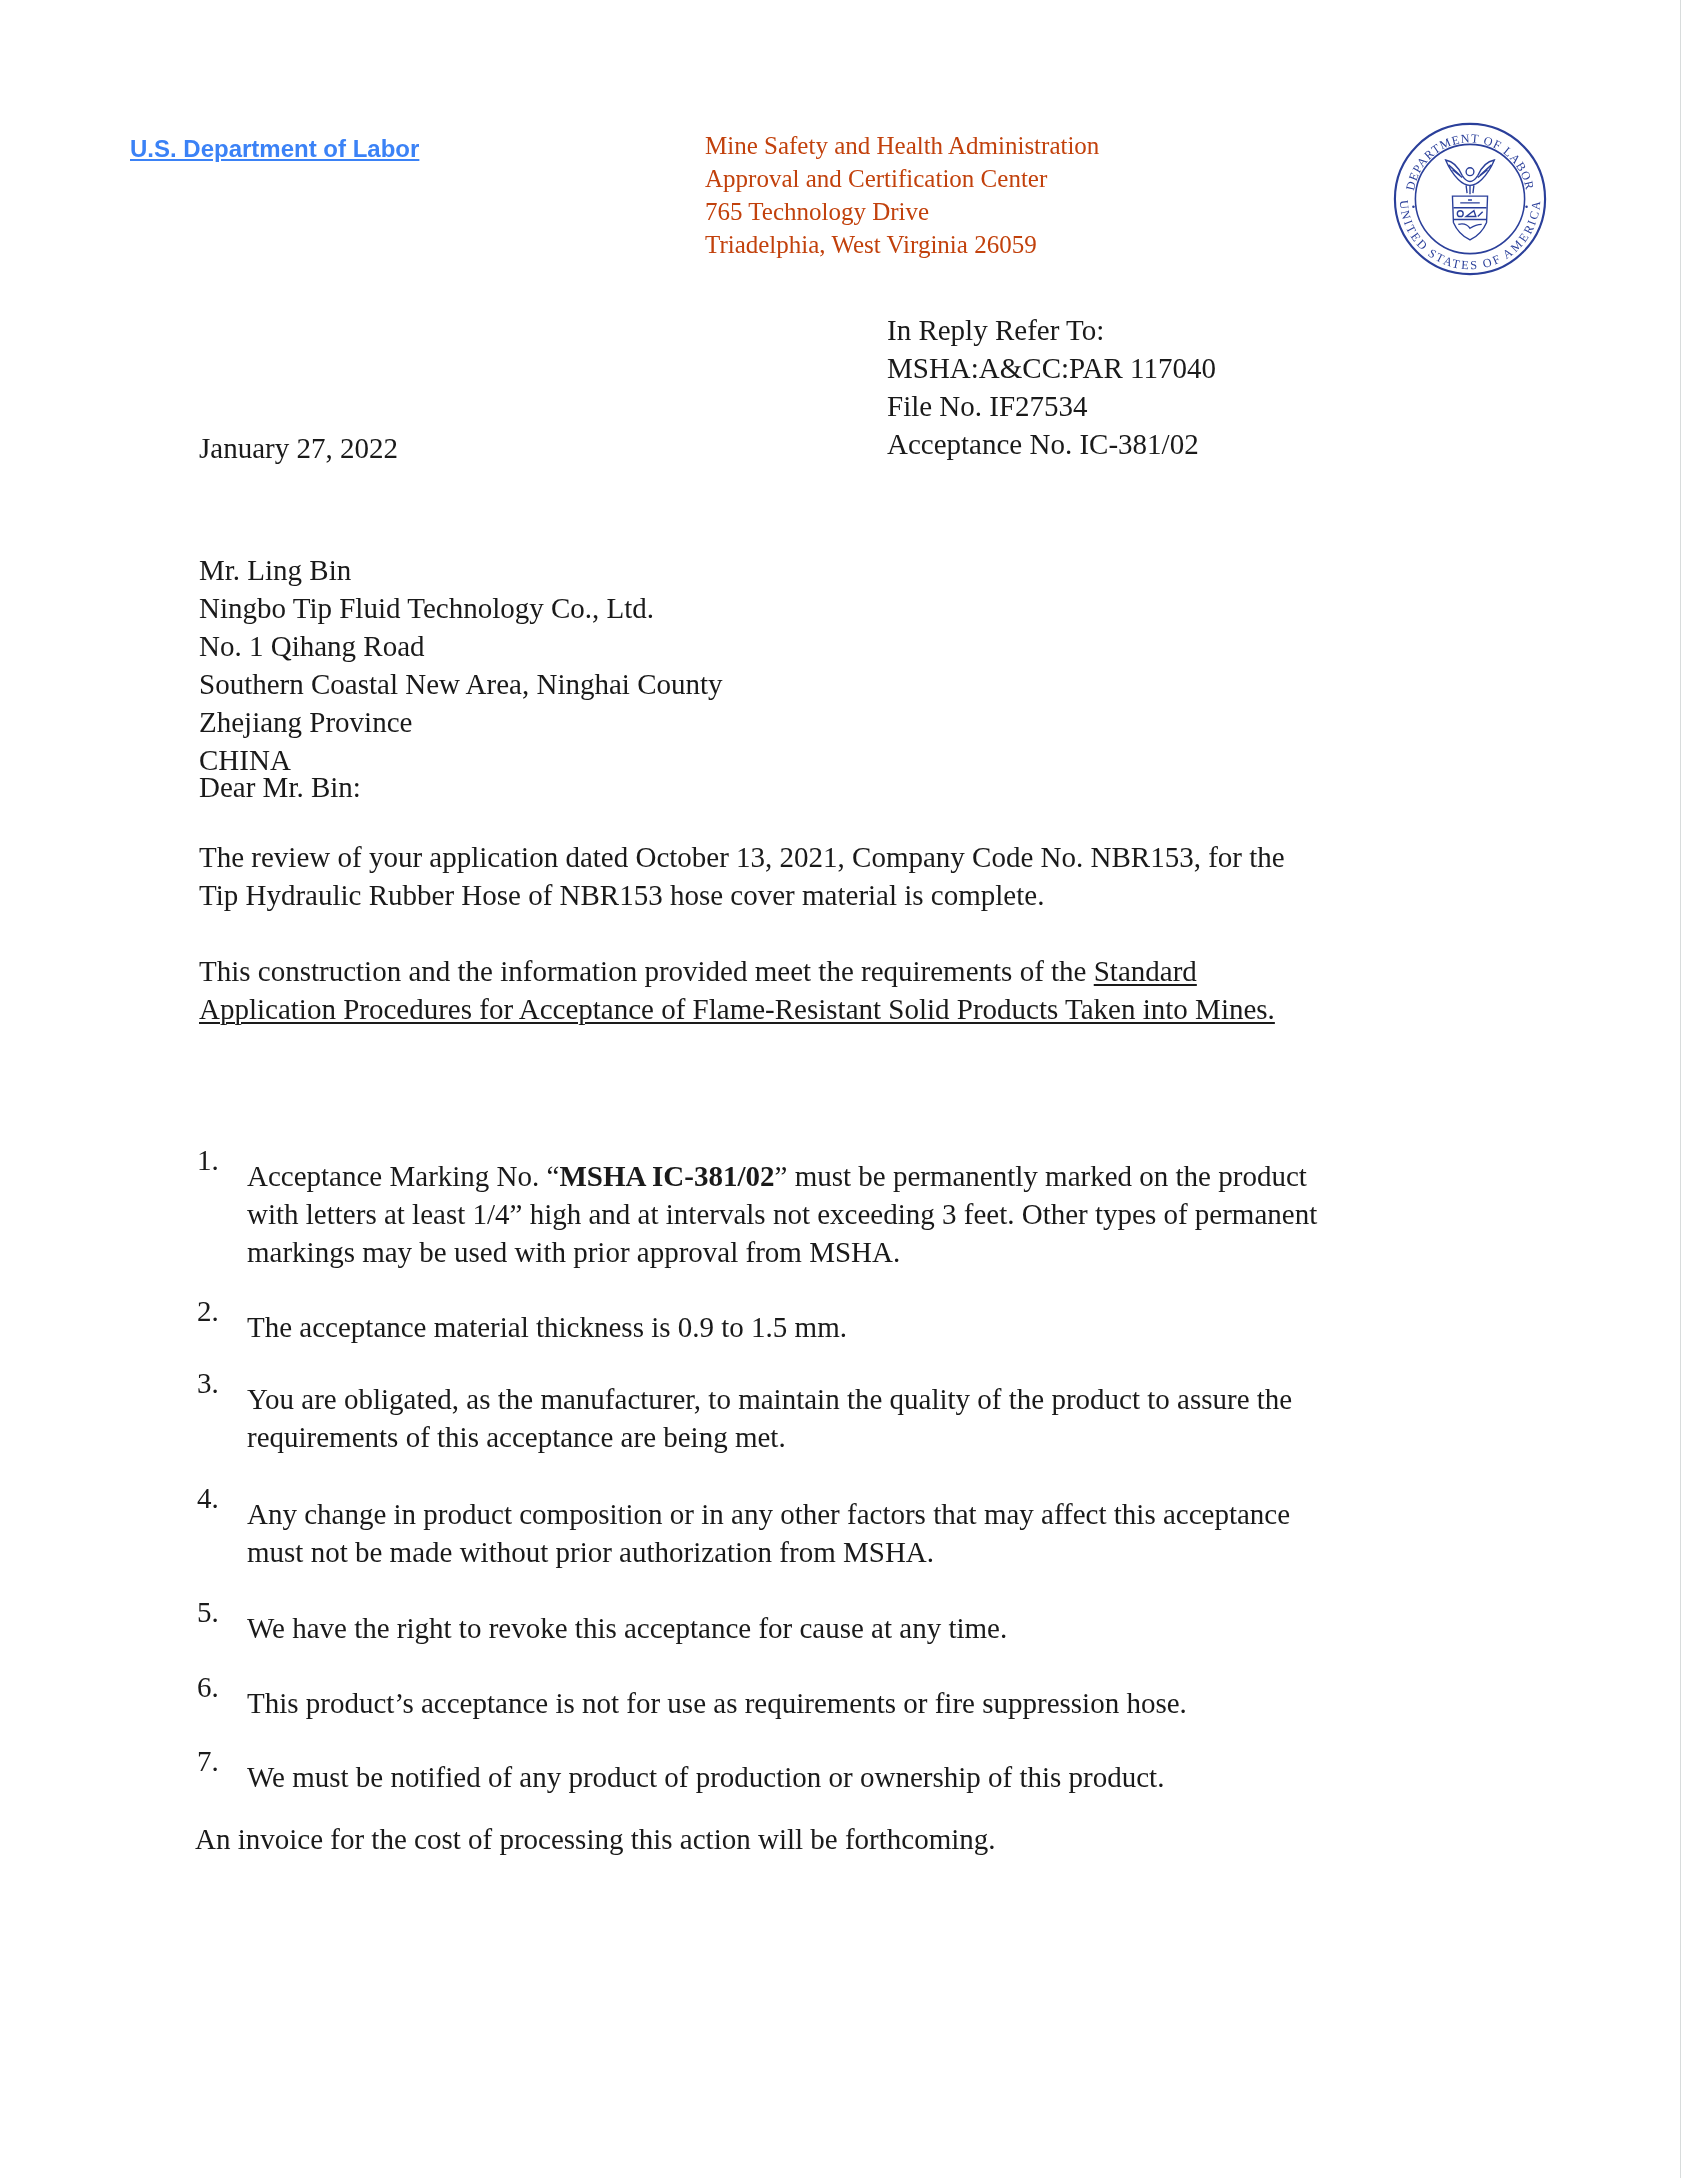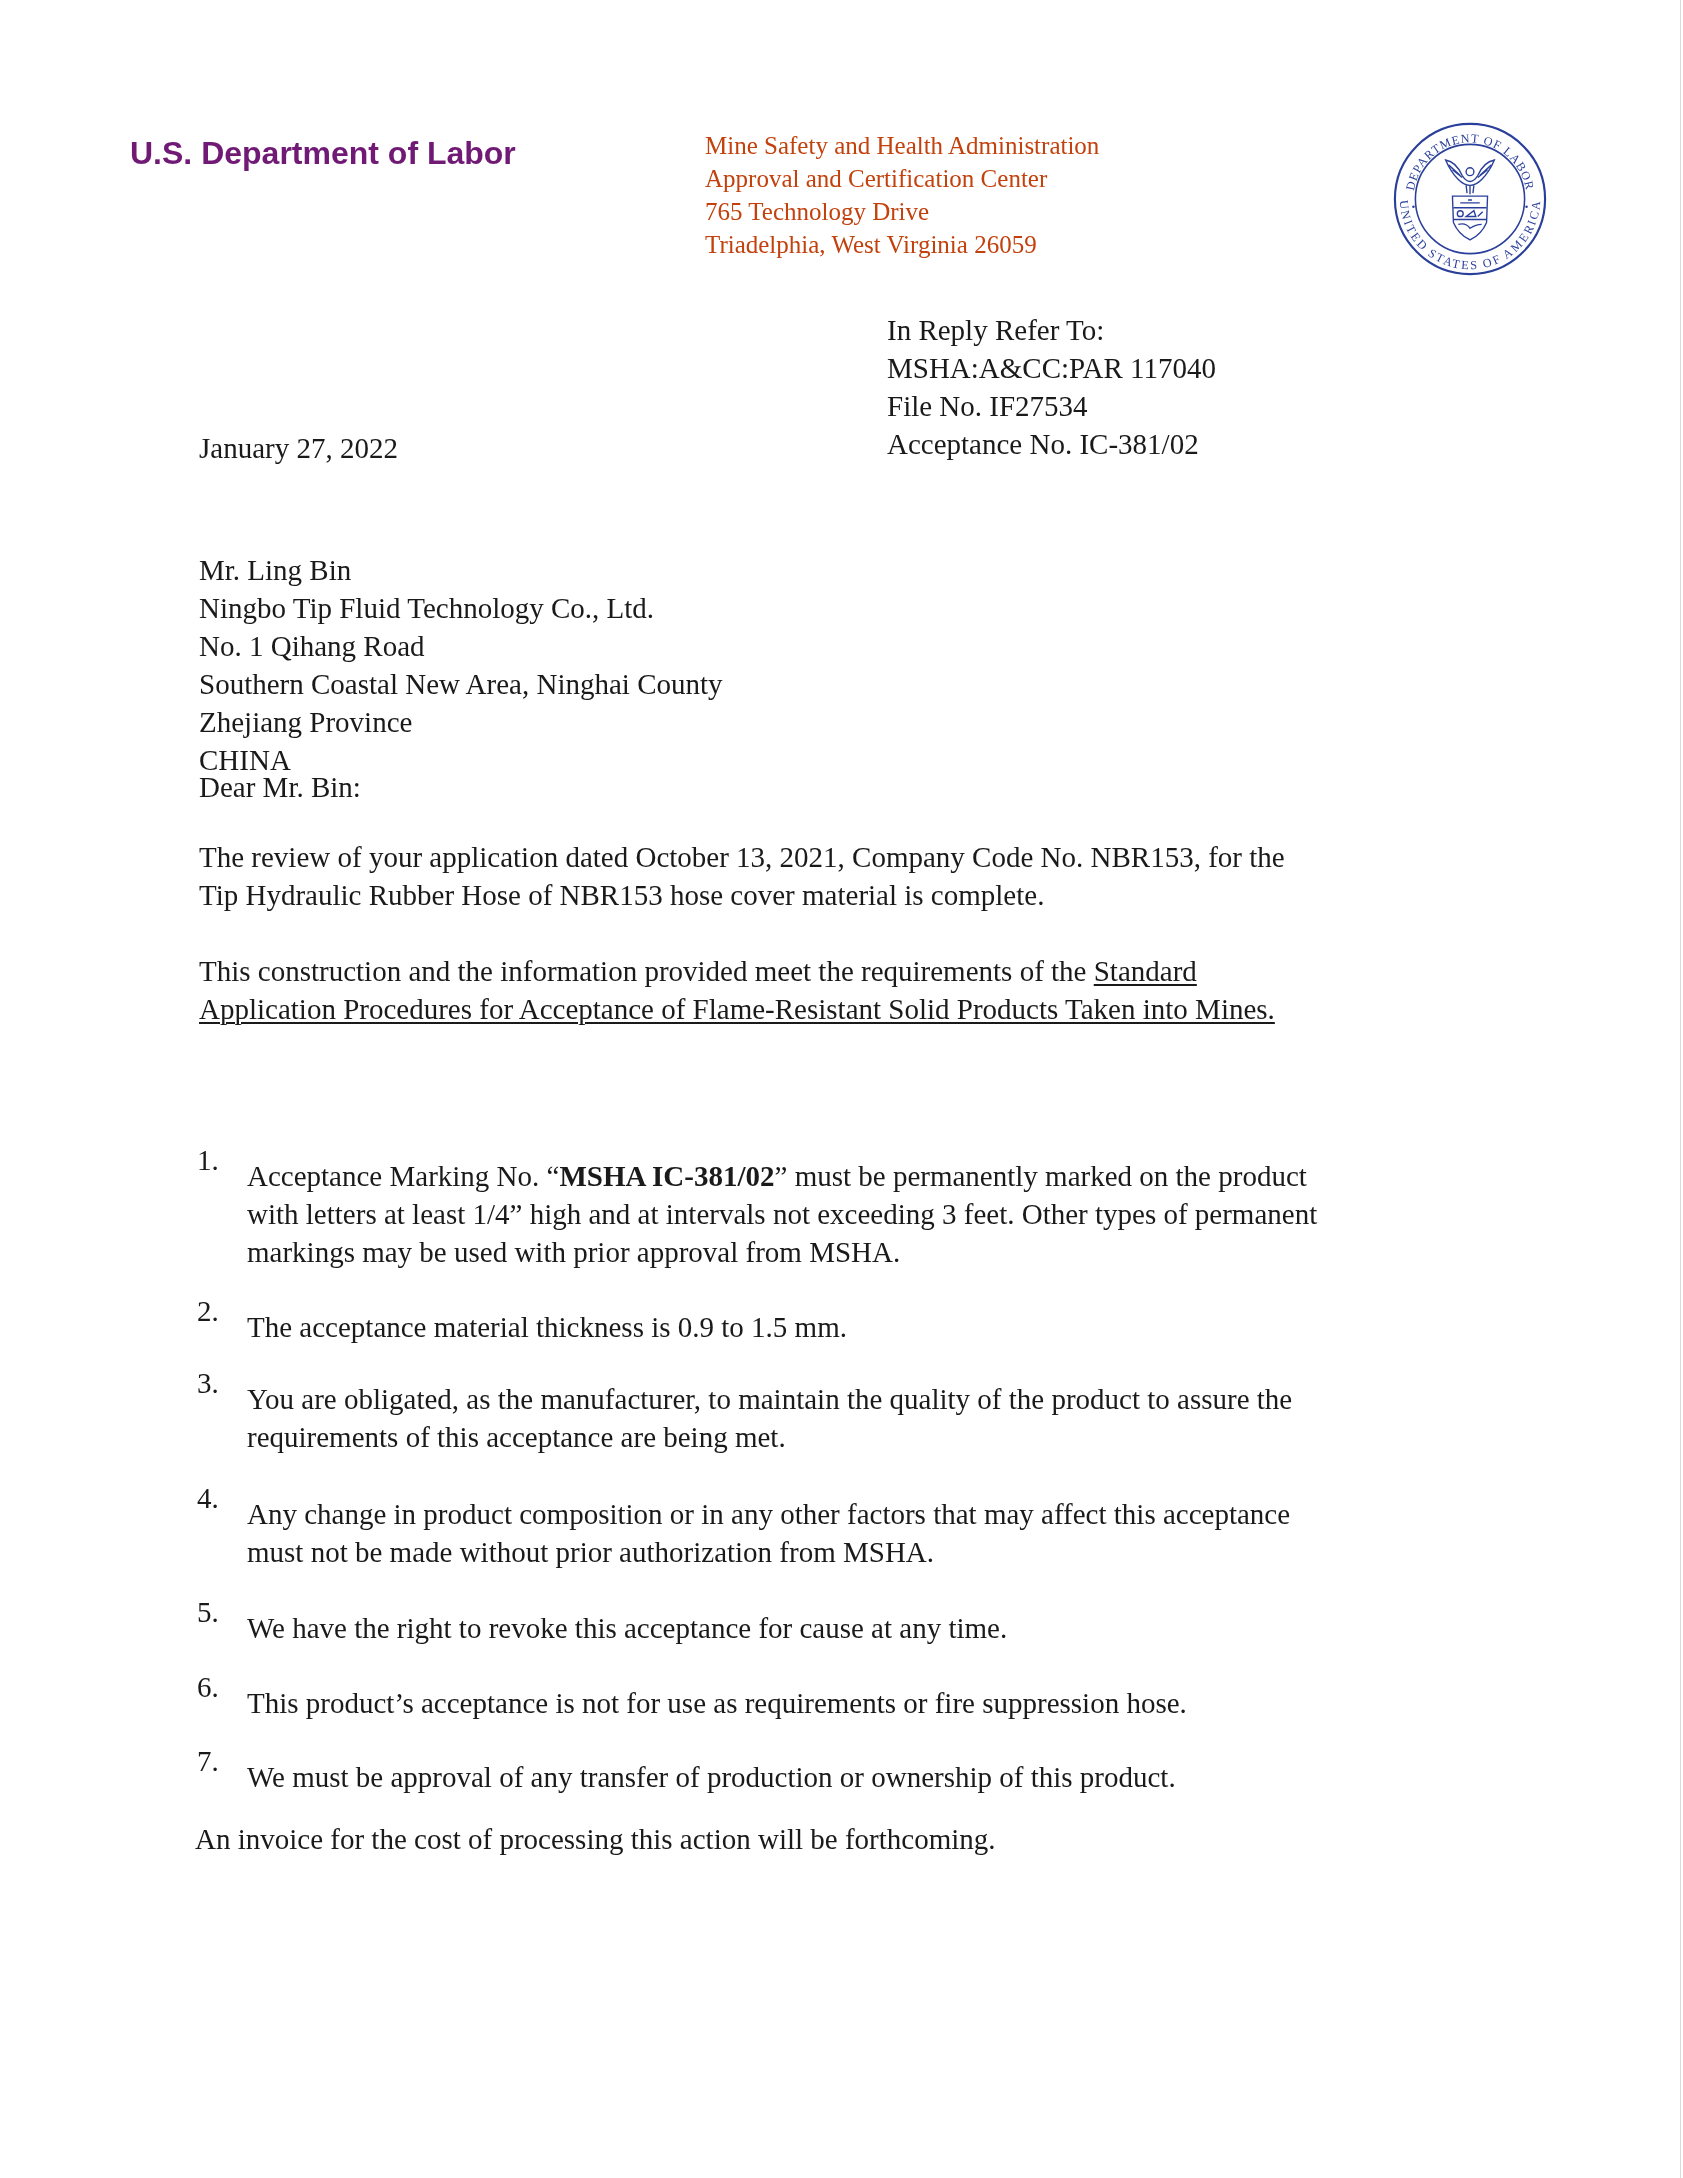--- a/index.html
+++ b/index.html
@@ -3,21 +3,21 @@
 <meta charset="utf-8">
 <style>
   html, body { margin: 0; padding: 0; background: #ffffff; }
   body { width: 1683px; height: 2178px; position: relative; overflow: hidden; }
   .page { position: absolute; left: 0; top: 0; width: 1683px; height: 2178px; background: #fff; }
   .edge-line { position: absolute; right: 2px; top: 0; width: 1px; height: 2178px; background: #d8dcdc; }
 
   .dol-title {
     position: absolute; left: 130px; top: 135px;
     font-family: "Liberation Sans", sans-serif; font-weight: bold;
-    font-size: 32px; color: #701a75; letter-spacing: 0px; white-space: nowrap;
+    font-size: 24px; color: #3b82f6; letter-spacing: 0px; white-space: nowrap; text-decoration: underline;
   }
   .agency {
     position: absolute; left: 705px; top: 129px;
     font-family: Liberation Serif, serif; font-size: 25px;
     line-height: 33px; color: #c2410c; white-space: nowrap;
   }
   .agency div { height: 33px; }
 
   .seal { position: absolute; left: 1392px; top: 121px; width: 156px; height: 156px; }
 
@@ -175,19 +175,19 @@
   <div class="req r6 serif">
     <span class="num">6.</span>
     <div class="txt">
       <div>This product’s acceptance is not for use as requirements or fire suppression hose.</div>
     </div>
   </div>
 
   <div class="req r7 serif">
     <span class="num">7.</span>
     <div class="txt">
-      <div>We must be approval of any transfer of production or ownership of this product.</div>
+      <div>We must be notified of any product of production or ownership of this product.</div>
     </div>
   </div>
 
   <div class="closing serif">An invoice for the cost of processing this action will be forthcoming.</div>
 </div>
 
 
 </body></html>

